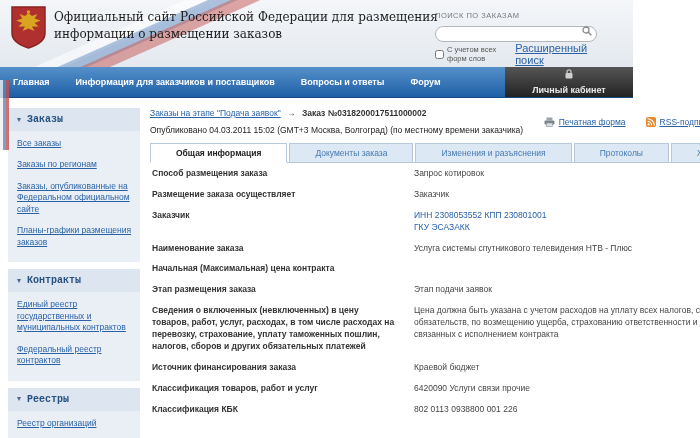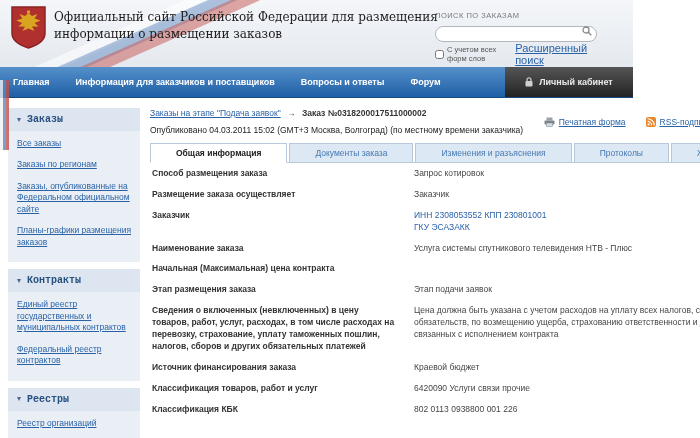--- a/index.html
+++ b/index.html
@@ -29,21 +29,21 @@
   .adv-link { font-size:11px; color:#2a62a8; text-decoration:underline; cursor:pointer; }
 
   
   .nav { width:633px; height:31px; display:flex;
     background:linear-gradient(#5590ca,#1f5fa6); border-bottom:1px solid #164a85;text-align:center; }
   .nav-items { flex:1; display:flex; }
   .nav-item { color:#fff; font-size:9px; font-weight:bold; padding:0 13px;
     display:flex; align-items:center; cursor:pointer; white-space:nowrap; }
   .account { width:128px; background:linear-gradient(#555,#232323); color:#e9e9e9;
     font-size:9px; font-weight:bold; display:flex; align-items:center;
-    justify-content:center; gap:6px; cursor:pointer; }
+    justify-content:center; gap:6px; cursor:pointer;flex-direction:column; }
 
   .edge-ribbon { position:absolute; left:0; top:80px; width:9px; height:70px; opacity:.8;
     background:linear-gradient(to right,#f2f2f2 0 3px,#5b87c0 3px 6px,#c4504a 6px 9px); }
 
   
   .content { display:flex; margin-top:10px; width:633px; }
   aside { width:132px; margin-left:8px; flex:none; }
   .side-box { background:#e9eff5; margin-bottom:7px; padding-bottom:2px; }
   .box-head { display:flex; align-items:center; gap:6px; padding:6px 6px 6px 9px; background:#dce5f0; }
   .arrow-icon { color:#49688f; font-size:8px; line-height:1; }

